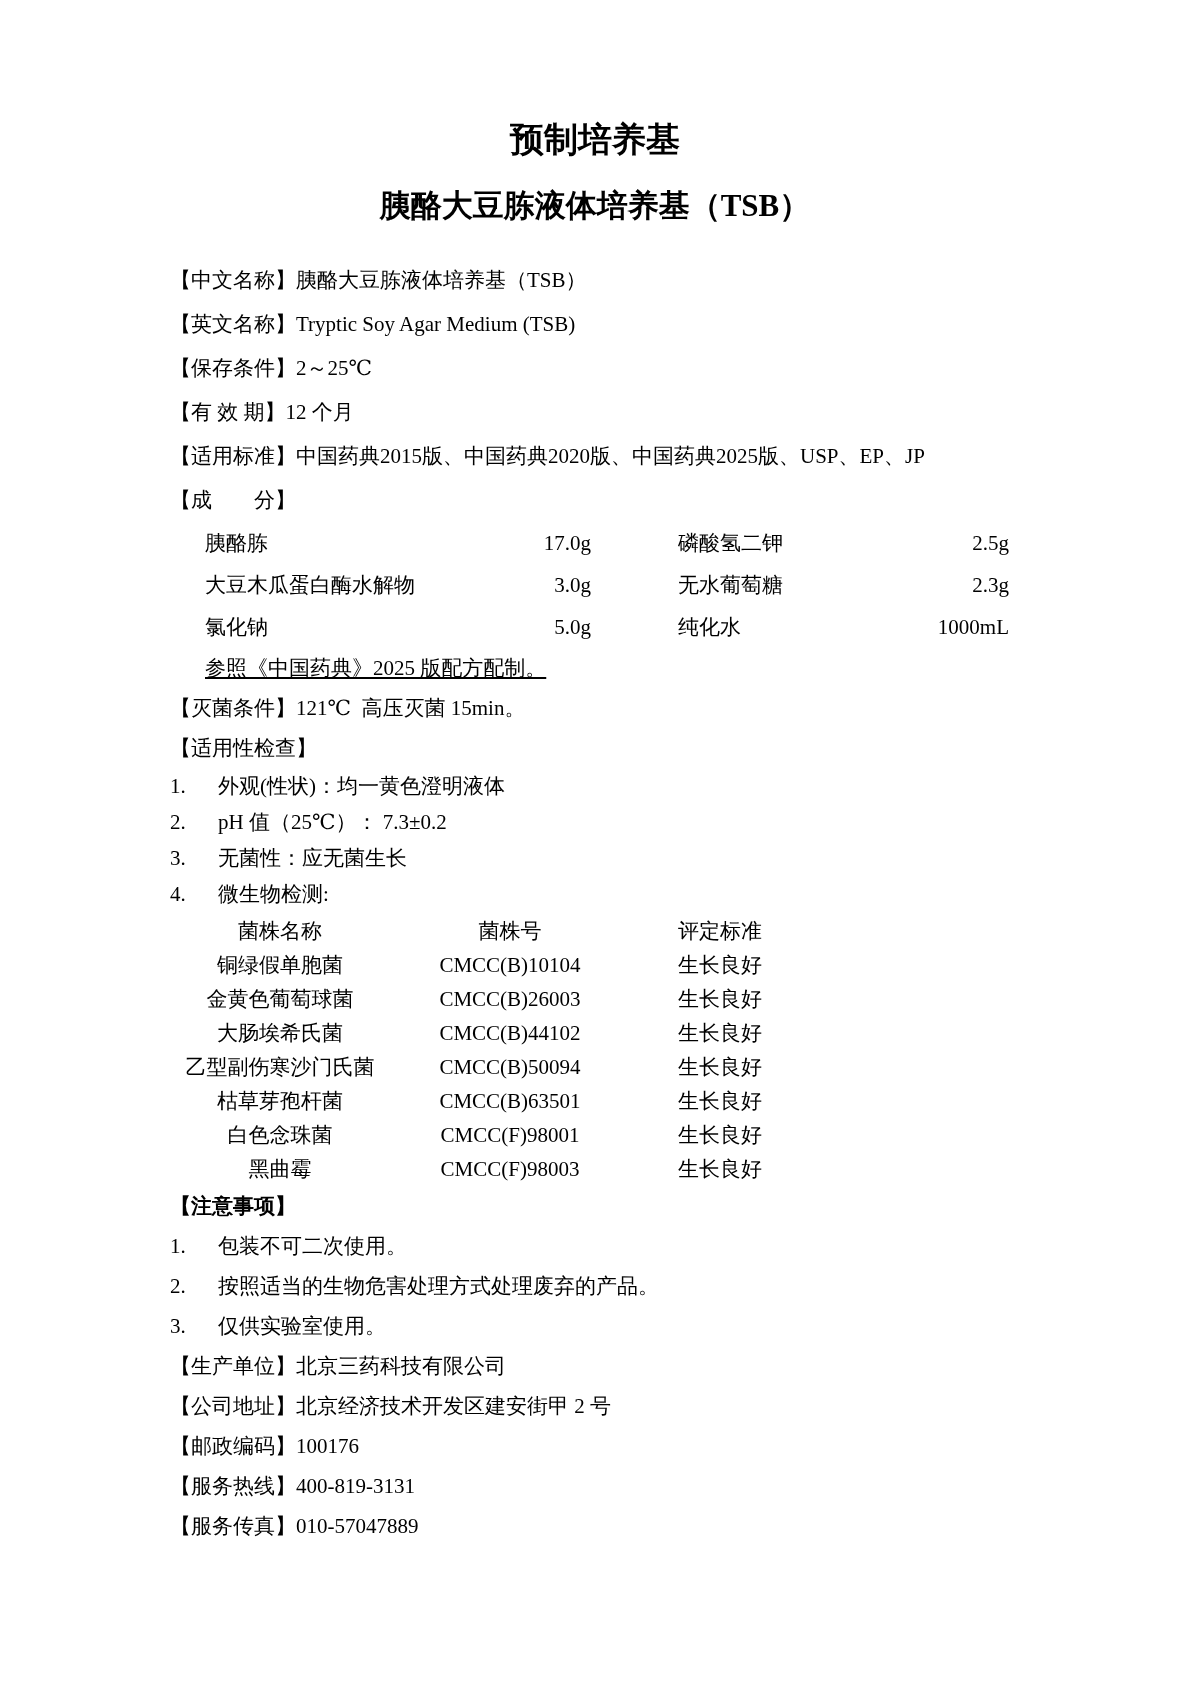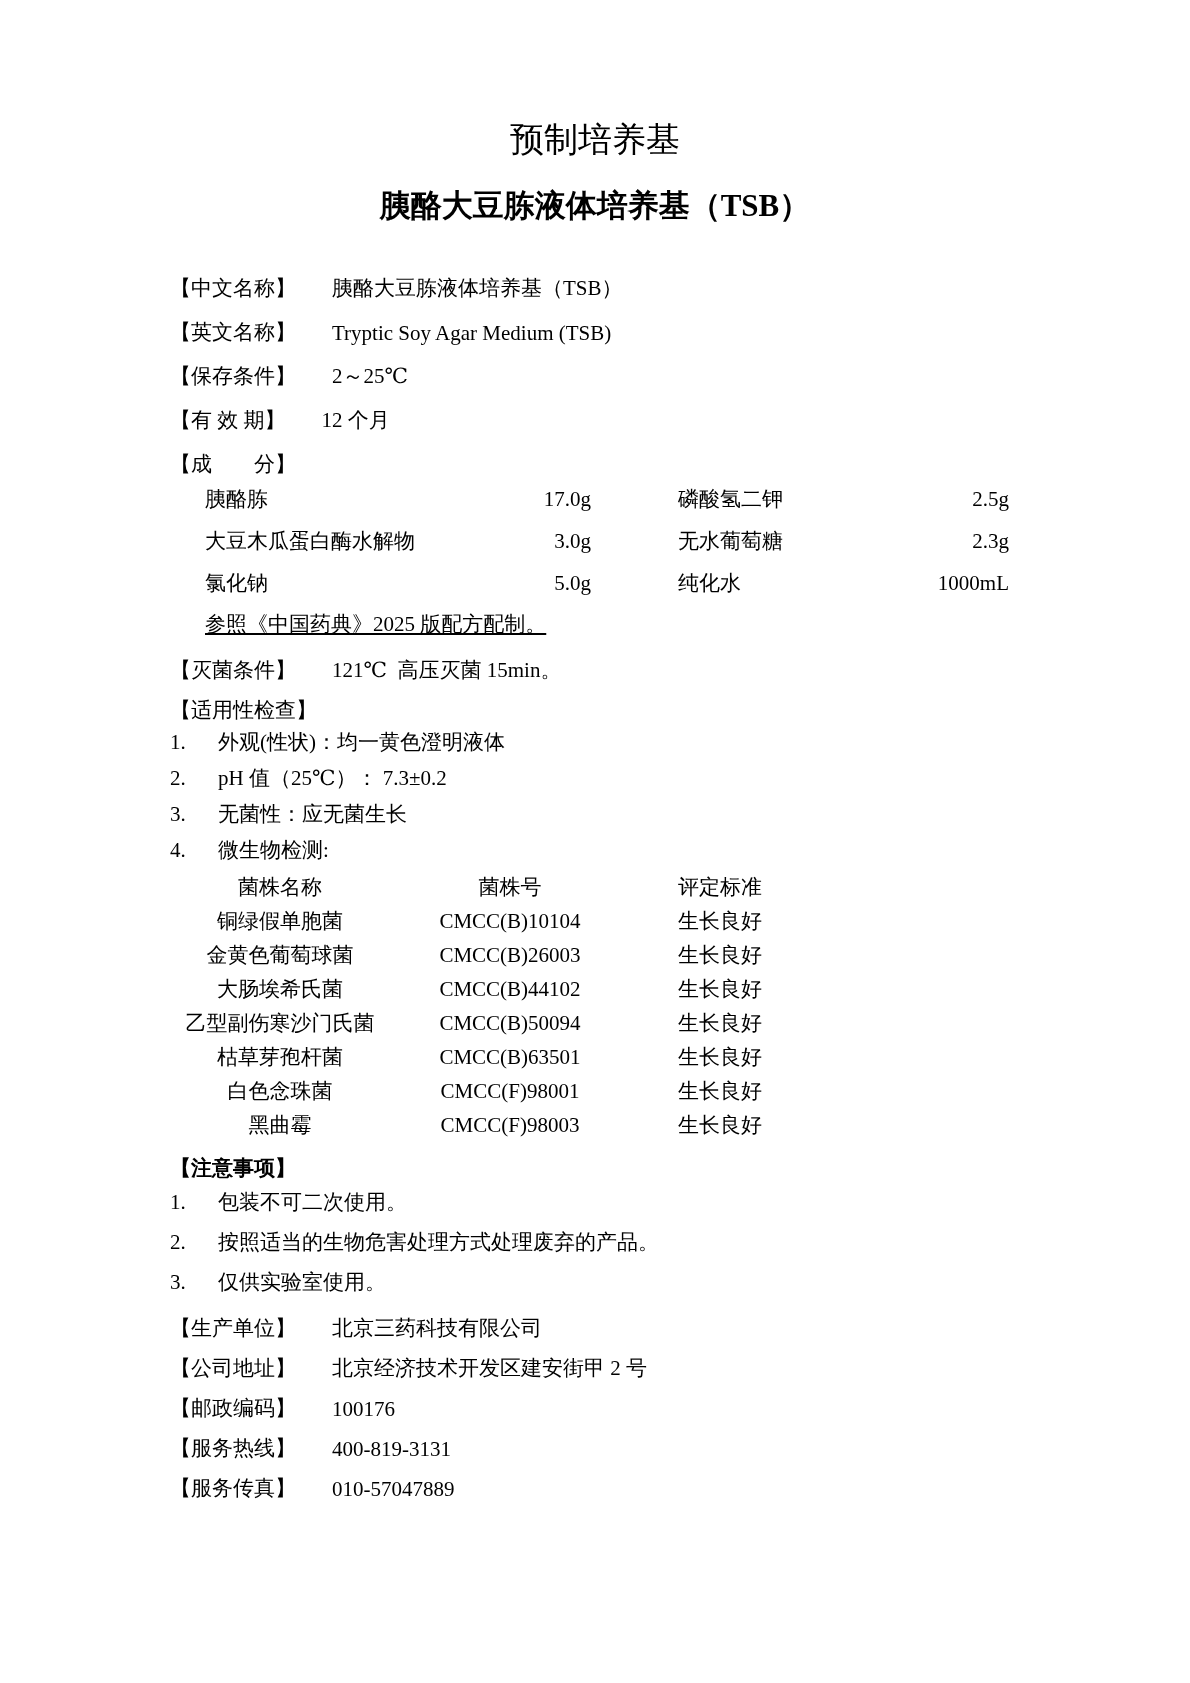--- a/index.html
+++ b/index.html
@@ -16,39 +16,38 @@
     color: #000000;
     font-family: "Liberation Serif", "DejaVu Serif", serif;
     font-size: 21px;
     box-sizing: border-box;
     padding: 120px 150px 0 170px;
     overflow: hidden;
   }
   .doc-title {
     text-align: center;
     font-size: 34px;
-    font-weight: normal;
+    font-weight: bold;
     line-height: 40px;
     margin-right: 20px;
   }
   .doc-subtitle {
     text-align: center;
     font-size: 31px;
     font-weight: bold;
     line-height: 40px;
     margin-top: 26px;
     margin-right: 20px;
   }
   .body-block { margin-top: 32px; }
   .line {
     height: 44px;
     display: flex;
-    align-items: flex-end;
-    white-space: pre-wrap;
-    gap: 36px;
+    align-items: center;
+    white-space: pre-wrap;
   }
   .label { white-space: pre-wrap; }
   .value { white-space: pre-wrap; }
   
   .ing-row {
     height: 42px;
     display: flex;
     align-items: center;
     padding-left: 35px;
     white-space: pre-wrap;
@@ -113,20 +112,24 @@
     </div>
     <div class="line">
       <span class="label">【保存条件】</span>
       <span class="value">2～25℃</span>
     </div>
     <div class="line">
       <span class="label">【有 效 期】</span>
       <span class="value">12 个月</span>
     </div>
     <div class="line">
+      <span class="label">【适用标准】</span>
+      <span class="value">中国药典2015版、中国药典2020版、中国药典2025版、USP、EP、JP</span>
+    </div>
+    <div class="line">
       <span class="label">【成　　分】</span>
       <span class="value"></span>
     </div>
 
     <div>
       <div class="ing-row">
         <span class="ing-name1">胰酪胨</span>
         <span class="ing-amt1">17.0g</span>
         <span class="ing-gap"></span>
         <span class="ing-name2">磷酸氢二钾</span>

